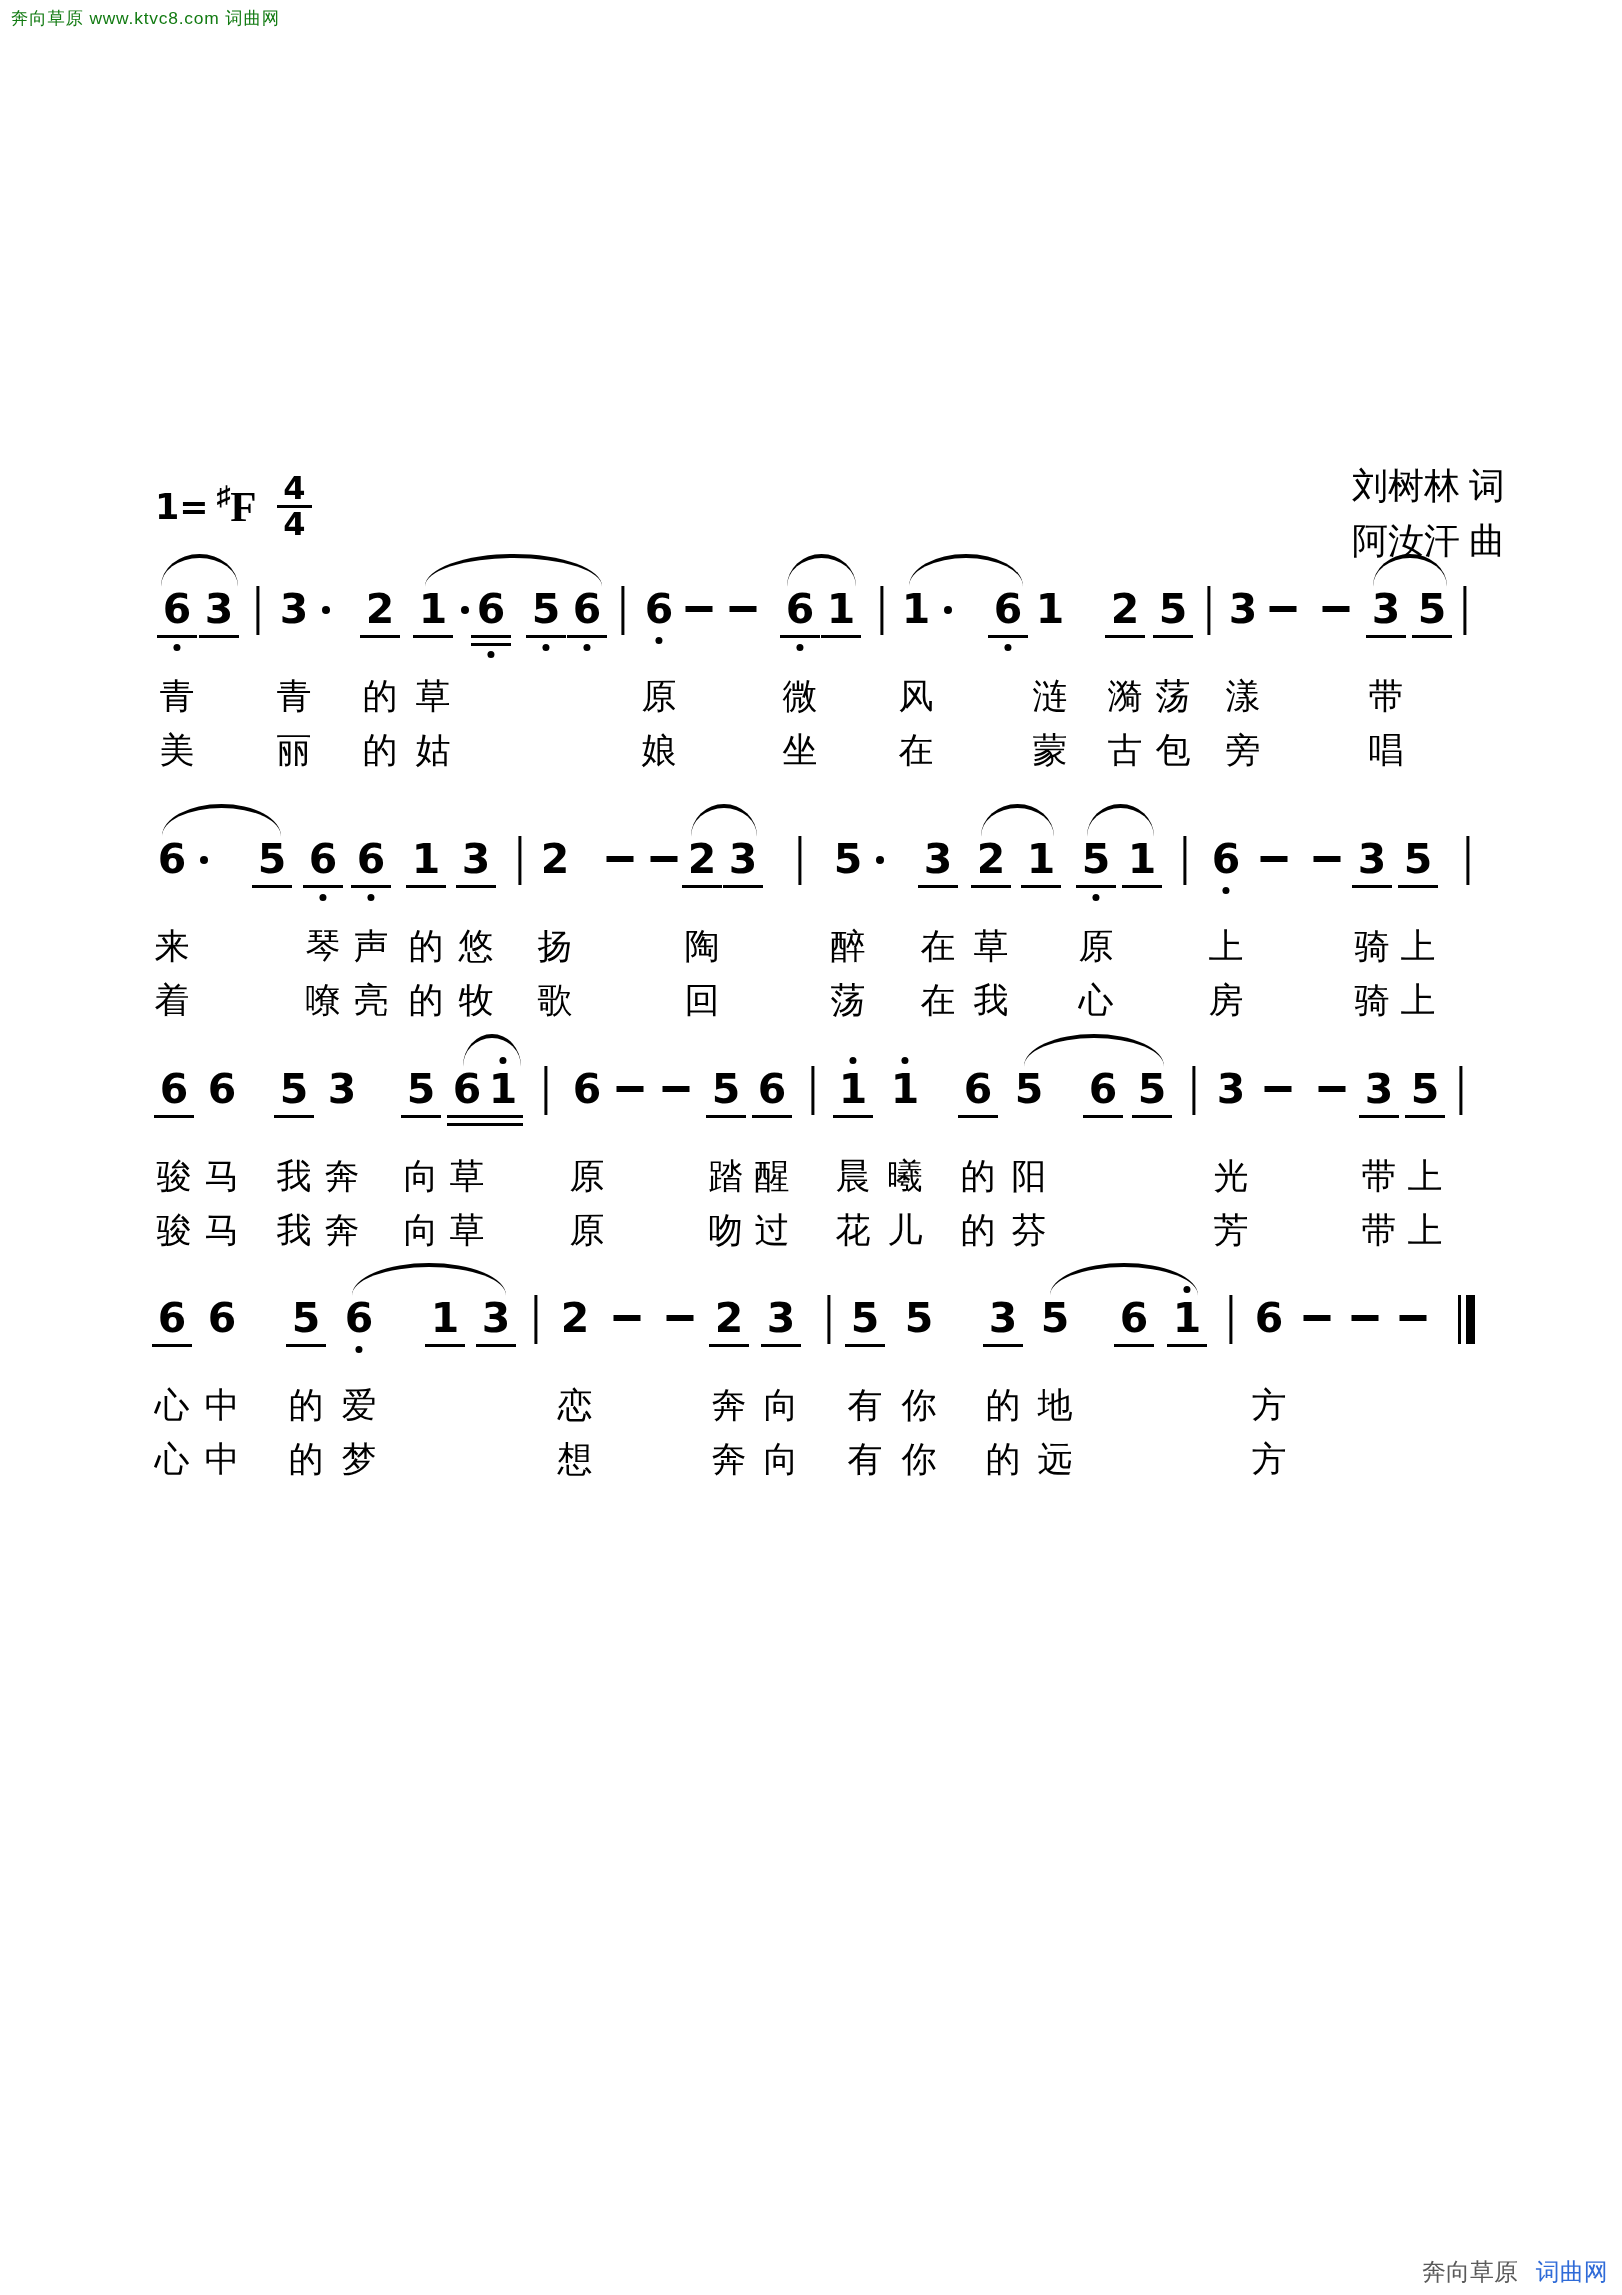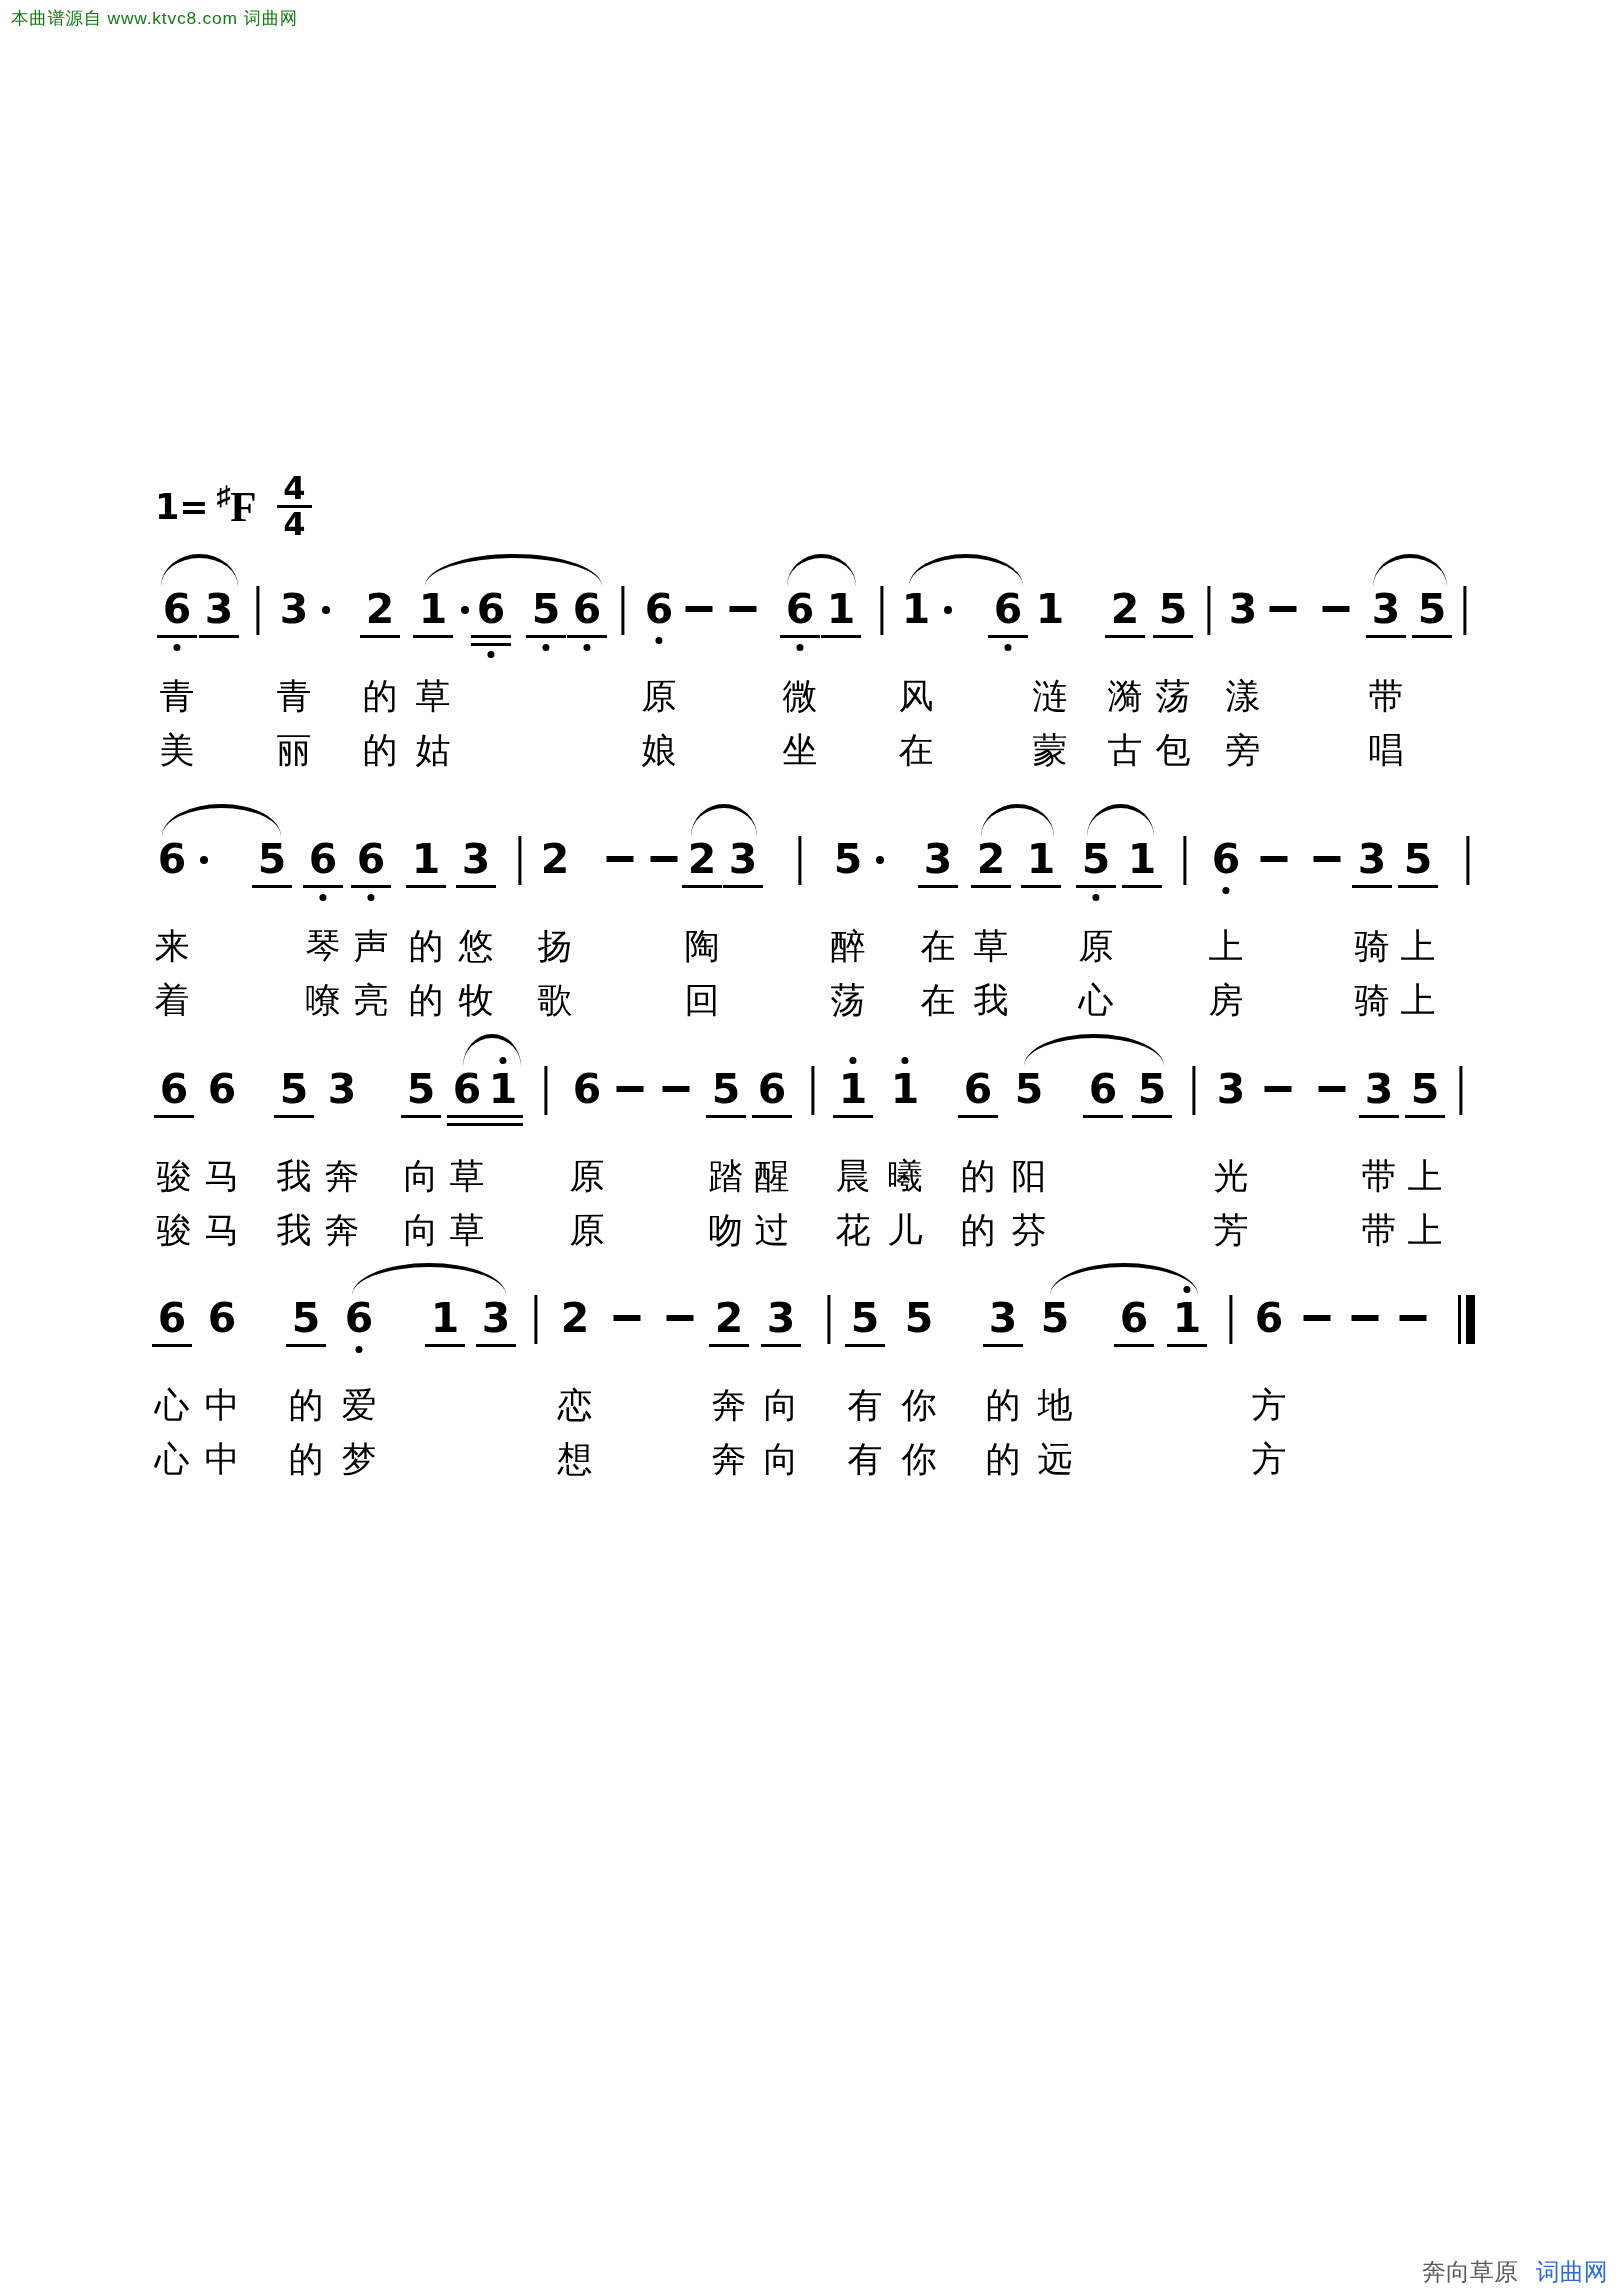--- a/index.html
+++ b/index.html
@@ -40,33 +40,37 @@
   .lyr{position:absolute;transform:translateX(-50%);font-size:35px;white-space:nowrap;
        font-family:"Liberation Serif",serif;}
   .lyr1{top:122px;} .lyr2{top:176px;}
   .wm-bot{position:absolute;right:14.3px;top:2256px;font:24px "Liberation Sans",sans-serif;white-space:nowrap;}
   .wm-bot .g{color:#5a5a5a;} .wm-bot .b{color:#2f6bd8;margin-left:11px;}
 </style>
 </head>
 <body>
 
 <div class="page">
-  <div class="wm-top">本曲谱源自 www.ktvc8.com 词曲网</div>
+  <div class="wm-top">奔向草原 www.ktvc8.com 词曲网</div>
 
 
   <div class="keysig">
     <span class="pfx">1=</span>
     <span class="sharp">♯</span>
     <span class="tonic">F</span>
     <span class="frac">
       <i class="num">4</i>
       <i class="den">4</i>
     </span>
   </div>
 
+  <div class="credits">
+    <div>刘树林 词</div>
+    <div>阿汝汗 曲</div>
+  </div>
 
   <div id="score">
       <div class="system" style="top: 551px;">
         <div class="slur" style="left: 161px; width: 77px;"></div>
         <div class="slur" style="left: 425px; width: 177px;"></div>
         <div class="slur" style="left: 787px; width: 69px;"></div>
         <div class="slur" style="left: 909px; width: 114px;"></div>
         <div class="slur" style="left: 1373px; width: 74px;"></div>
         <div class="note" style="left: 177px;">6<div class="ul ul1"></div><div class="dotb" style="top: 55px;"></div></div>
         <div class="lyr lyr1" style="left: 177px;">青</div>

